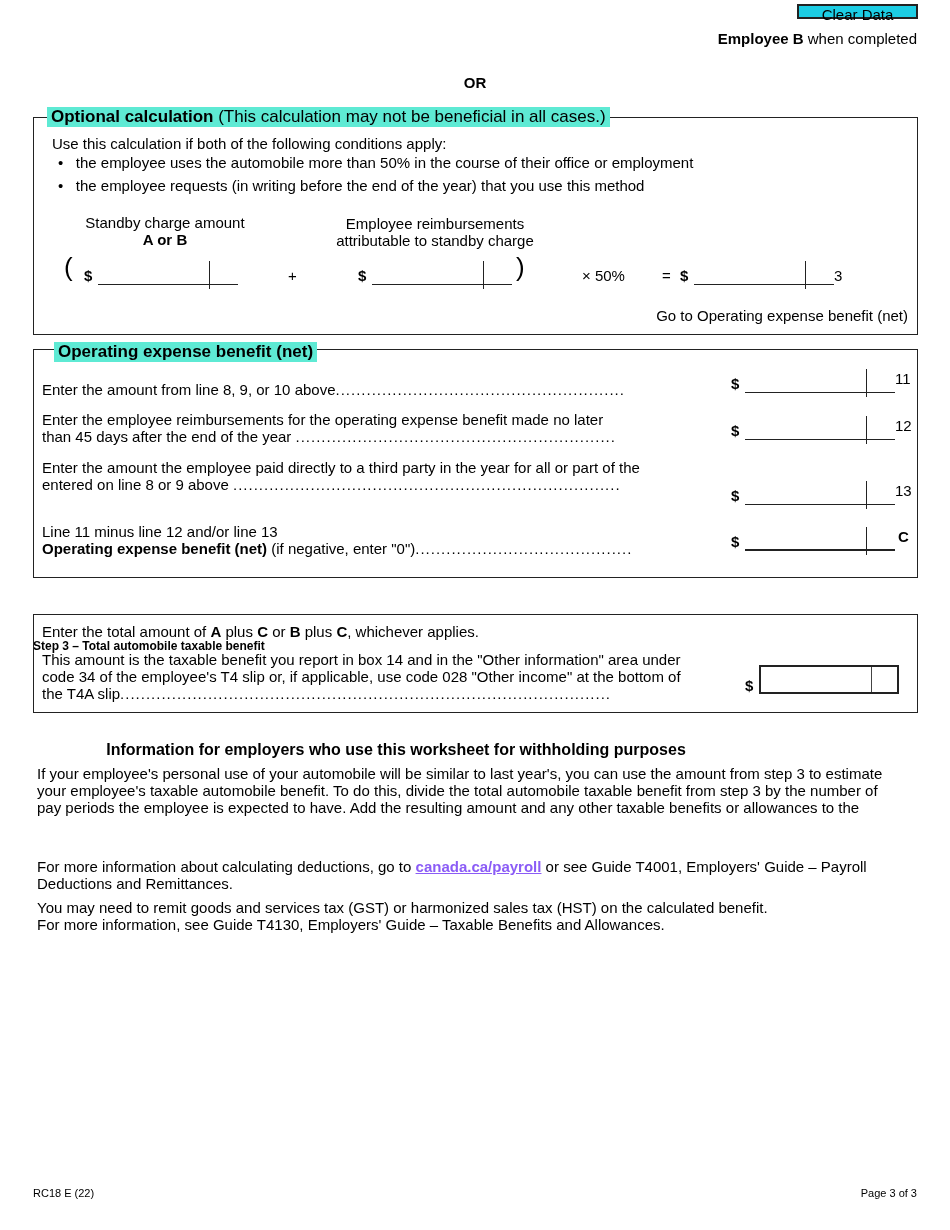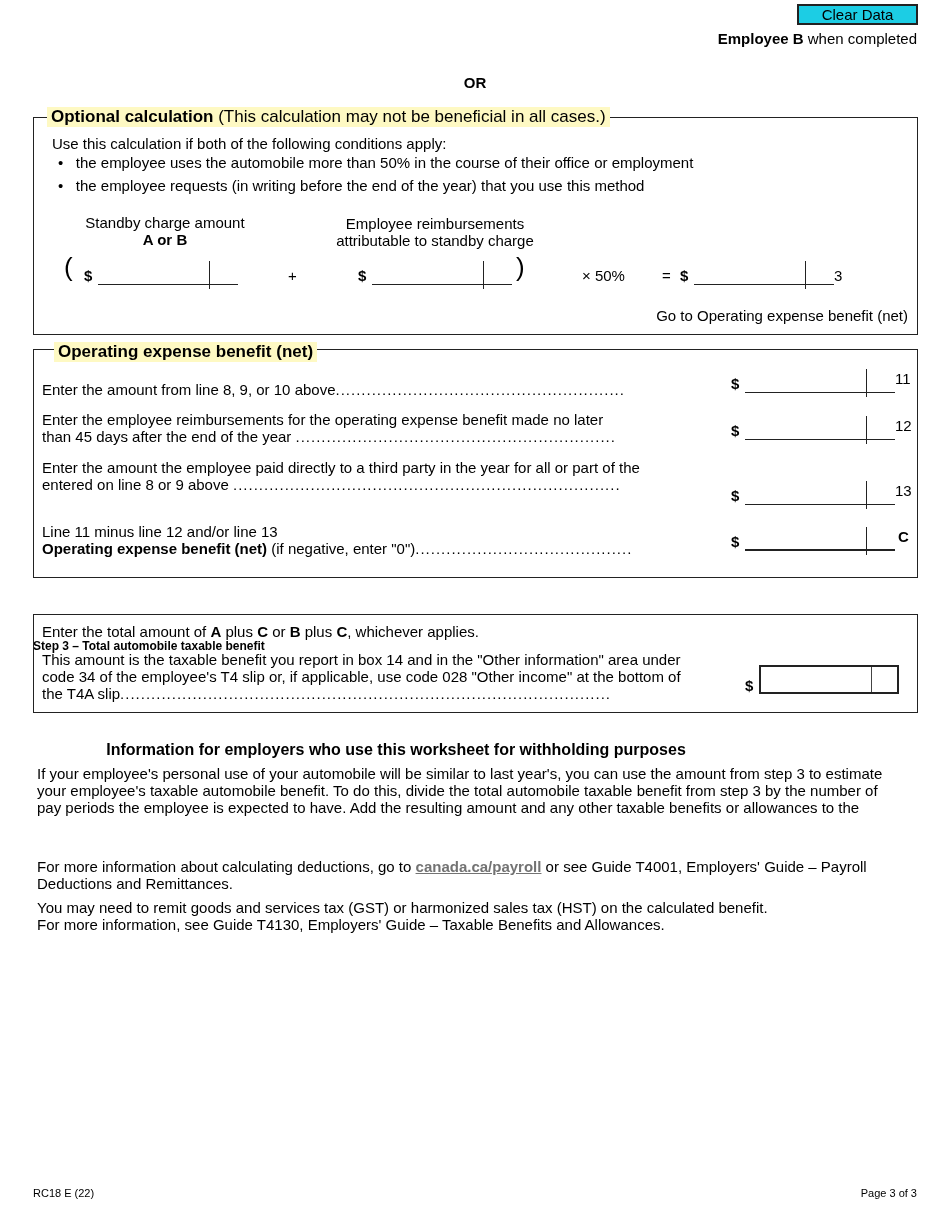--- a/index.html
+++ b/index.html
@@ -1,28 +1,28 @@
 <!DOCTYPE html>
 <html><head>
 <meta charset="utf-8">
 <style>
   * { box-sizing: border-box; margin: 0; padding: 0; }
   body { width: 950px; height: 1230px; background: #fff; font-family: "Liberation Sans", sans-serif; color: #000; font-size: 15px; position: relative; overflow: hidden; }
   .abs { position: absolute; }
-  .clear-btn { left: 797px; top: 4px; width: 121px; height: 21px; background: #1ccde4; border: 2px solid #222; font-size: 15px; text-align: center; line-height: 17px; cursor: pointer; }
+  .clear-btn { left: 797px; top: 4px; width: 121px; height: 15px; background: #1ccde4; border: 2px solid #222; font-size: 15px; text-align: center; line-height: 17px; cursor: pointer; }
   .protected { right: 33px; top: 30px; font-size: 15px; }
   .or { left: 0; width: 950px; top: 74px; text-align: center; font-weight: bold; font-size: 15px; }
   .box { border: 1px solid #222; }
-  .legend { background: #fef9c3; padding: 0 4px; font-size: 17px; }
+  .legend { background: #5eead4; padding: 0 4px; font-size: 17px; }
   .dots { letter-spacing: 1px; }
   .field { border-bottom: 1px solid #222; height: 24px; }
   .field-split { border-right: 1px solid #222; height: 28px; }
   .bold { font-weight: bold; }
   .t14 { font-size: 15px; }
-  .link { color: #737373; text-decoration: underline; font-weight: bold; }
+  .link { color: #8b5cf6; text-decoration: underline; font-weight: bold; }
 </style>
 </head>
 <body>
 
 <div class="abs clear-btn">Clear Data</div>
 <div class="abs protected"><b>Employee B</b><span> when completed</span></div>
 <div class="abs or">OR</div>
 
 <div class="abs box" style="left:33px; top:117px; width:885px; height:218px;"></div>
 <div class="abs legend" style="left:47px; top:107px;"><b>Optional calculation</b><span> (This calculation may not be beneficial in all cases.)</span></div>

